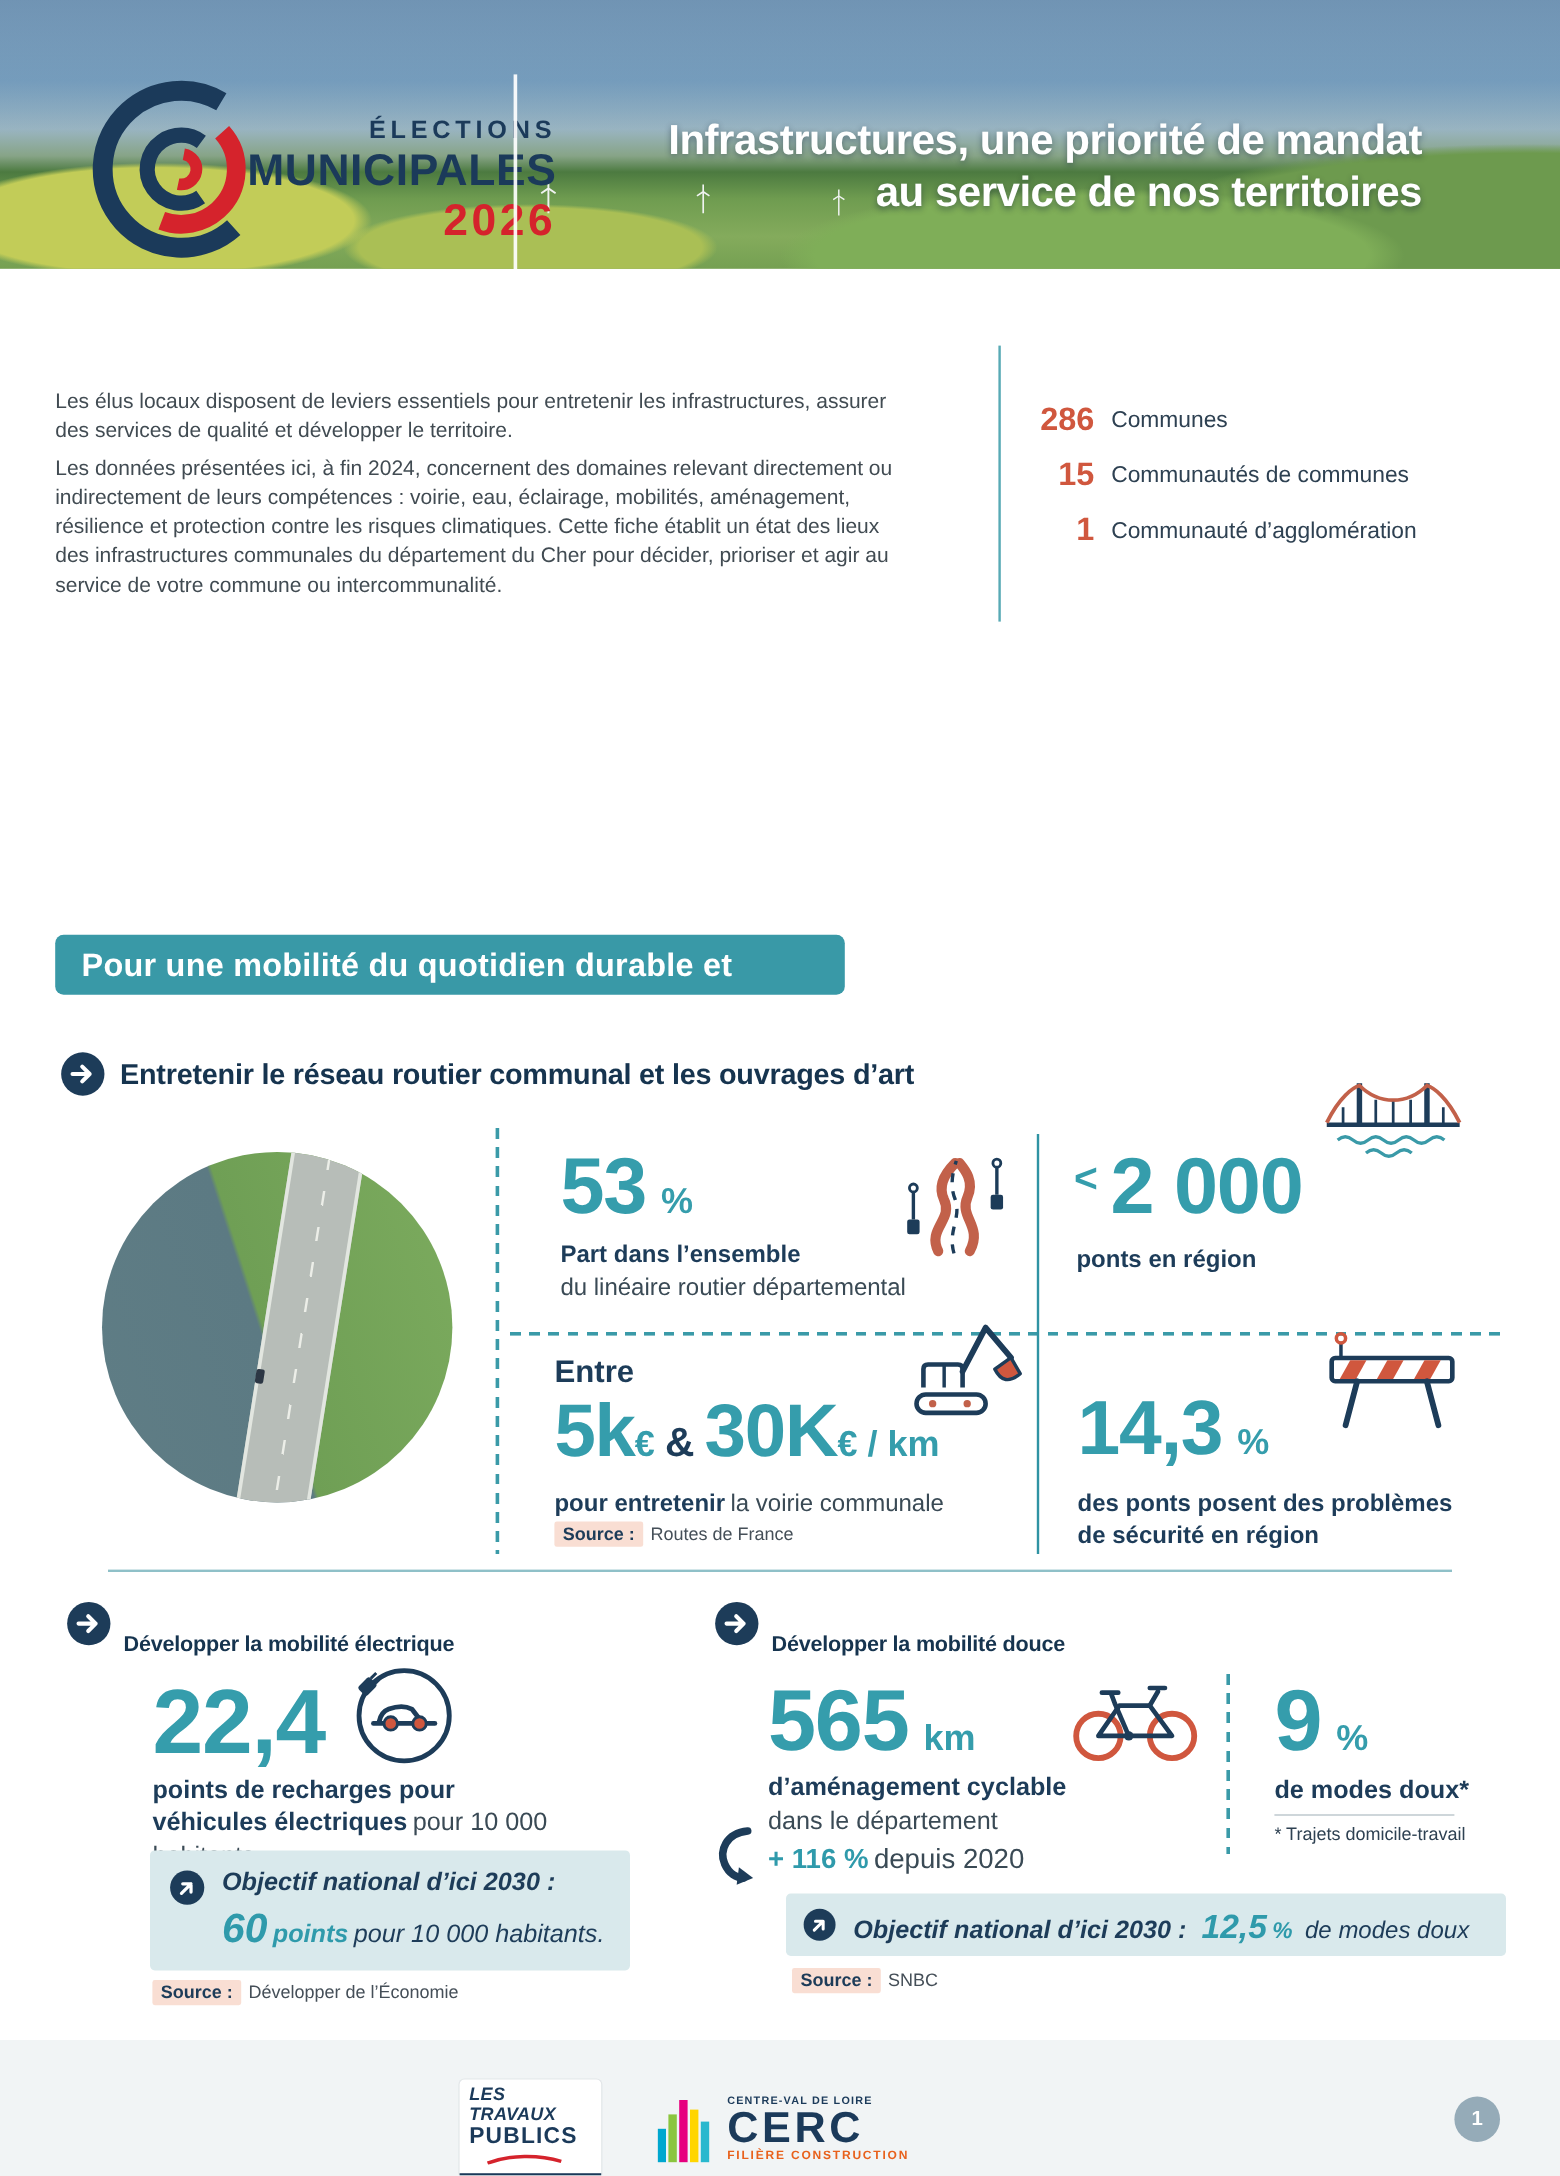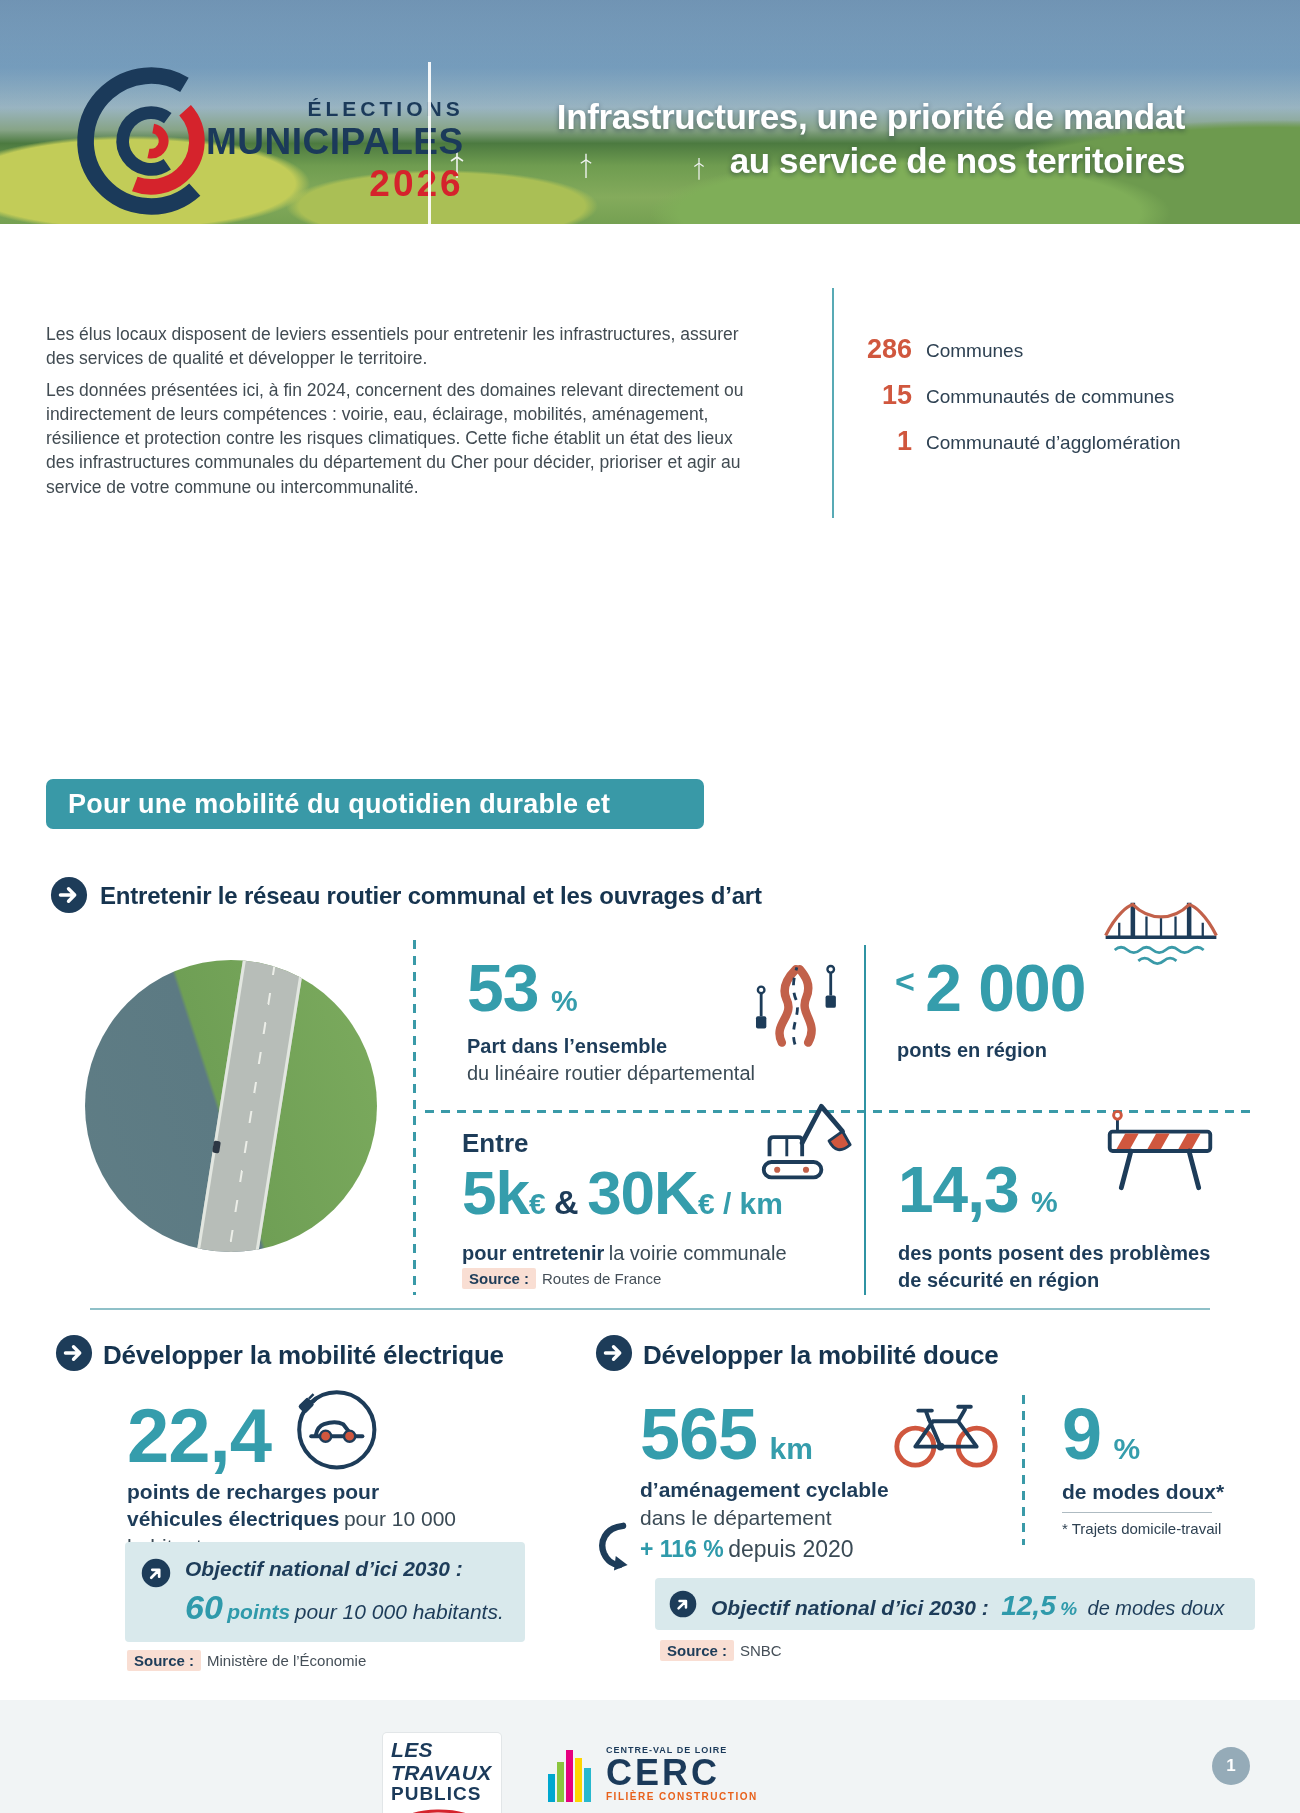--- a/index.html
+++ b/index.html
@@ -30,21 +30,21 @@
   .para{color:#414b52;font-size:17.5px;line-height:1.38;}
   .stat-num{color:#d0573e;font-weight:800;font-size:27px;text-align:right;}
   .stat-lbl{color:#2e4152;font-size:19px;}
   .sec-box{border:4px solid #3999a7;border-radius:16px;box-sizing:border-box;
            display:flex;align-items:flex-start;padding:16px 20px;gap:16px;}
   .sec-num{color:#3a9fae;font-weight:800;font-size:46px;line-height:1;letter-spacing:-1px;}
   .sec-title{color:#16344f;font-weight:800;font-size:30px;line-height:1.3;letter-spacing:-0.3px;}
   .banner{background:#3999a7;border-radius:7px;color:#fff;font-weight:800;font-size:27px;
           line-height:50px;padding-left:22px;letter-spacing:0.2px;}
   .sub-head{color:#16344f;font-weight:800;font-size:24px;letter-spacing:-0.2px;}
-  .col-head{color:#16344f;font-weight:800;font-size:26px;letter-spacing:-0.2px;}
+  .col-head{color:#16344f;font-weight:800;font-size:18px;letter-spacing:-0.2px;margin-top:20px;}
   .big{color:#359dac;font-weight:800;letter-spacing:-1px;line-height:1;}
   .unit{color:#359dac;font-weight:700;}
   .lbl-b{color:#1d3c59;font-weight:700;font-size:20px;line-height:1.3;}
   .lbl-r{color:#3a4a55;font-size:20px;line-height:1.3;}
   .pill{background:#f9ded3;color:#1d3c59;font-weight:700;font-size:15px;padding:2px 7px;border-radius:2px;}
   .src-val{color:#454f58;font-size:15px;margin-left:6px;margin-top:20px;}
   .obj-box{background:#d9e9ec;border-radius:4px;}
   .obj-lbl{color:#1d3c59;font-weight:700;font-style:italic;font-size:21px;}
   .obj-val{color:#2f9aab;font-weight:700;font-style:italic;}
   .obj-rest{color:#1d3c59;font-style:italic;font-size:21px;}
@@ -65,21 +65,21 @@
   .car-dot{position:absolute;left:44%;top:62%;width:7px;height:12px;background:#2c3744;border-radius:2px;transform:rotate(9deg);}
   .cp-text{position:absolute;left:0;right:0;top:86px;text-align:center;color:#fff;
            text-shadow:0 2px 5px rgba(0,0,0,.4);}
   .cp-val{font-size:56px;font-weight:800;letter-spacing:-1px;line-height:1;}
   .cp-unit{font-size:26px;font-weight:700;}
   .cp-lbl{font-size:20px;font-weight:700;line-height:1.3;}
 
   
   .footer-band{background:#f1f4f5;}
   .tp-card{background:#fff;border-radius:4px 4px 0 0;padding:5px 8px 2px 8px;box-shadow:0 0 0 1px #e2e6e8;}
-  .tp-l1{color:#1b3a5a;font-weight:800;font-style:italic;font-size:21px;letter-spacing:0.3px;line-height:1.1;}
+  .tp-l1{color:#1b3a5a;font-weight:800;font-style:italic;font-size:15px;letter-spacing:0.3px;line-height:1.1;}
   .tp-l2{color:#1b3a5a;font-weight:800;font-size:19px;letter-spacing:1px;line-height:1.05;}
   .tp-band{background:#1b3a5a;color:#fff;text-align:center;border-radius:0 0 4px 4px;padding:3px 2px;}
   .cerc-region{color:#1b3a5a;font-weight:700;font-size:9px;letter-spacing:1px;}
   .cerc-name{color:#1b3a5a;font-weight:800;font-size:36px;letter-spacing:3px;line-height:1;}
   .cerc-sub{color:#e8611c;font-weight:700;font-size:10px;letter-spacing:1.5px;}
   .page-circle{width:38px;height:38px;border-radius:50%;background:#95abb8;color:#fff;
                font-size:17px;font-weight:700;display:flex;align-items:center;justify-content:center;}
 </style>
 </head>
 <body>
@@ -275,21 +275,21 @@
         </g>
     </svg>
     <div class="abs obj-lbl" style="left:60px;top:15px">Objectif national d’ici 2030 :</div>
     <div class="abs" style="left:60px;top:46px">
       <span class="obj-val" style="font-size:34px">60</span>
       <span class="obj-val" style="font-size:21px">points</span>
       <span class="obj-rest">pour 10 000 habitants.</span>
     </div>
   </div>
   <div class="abs" style="left:127px;top:1652px">
-    <span class="pill">Source :</span><span class="src-val">Ministère de l’Économie</span>
+    <span class="pill">Source :</span><span class="src-val">Développer de l’Économie</span>
   </div>
 
   <svg class="abs" style="left:595px;top:1334px" width="38" height="38" viewBox="0 0 40 40">
     <circle cx="20" cy="20" r="19" fill="#1d3c59"></circle>
     <path d="M11 20h15M19.5 13.5L26 20l-6.5 6.5" stroke="#fff" stroke-width="3.6" fill="none" stroke-linecap="round" stroke-linejoin="round"></path>
   </svg>
   <div class="abs col-head" style="left:643px;top:1340px">Développer la mobilité douce</div>
 
   <div class="abs" style="left:640px;top:1398px;white-space:nowrap">
     <span class="big" style="font-size:72px">565</span>

